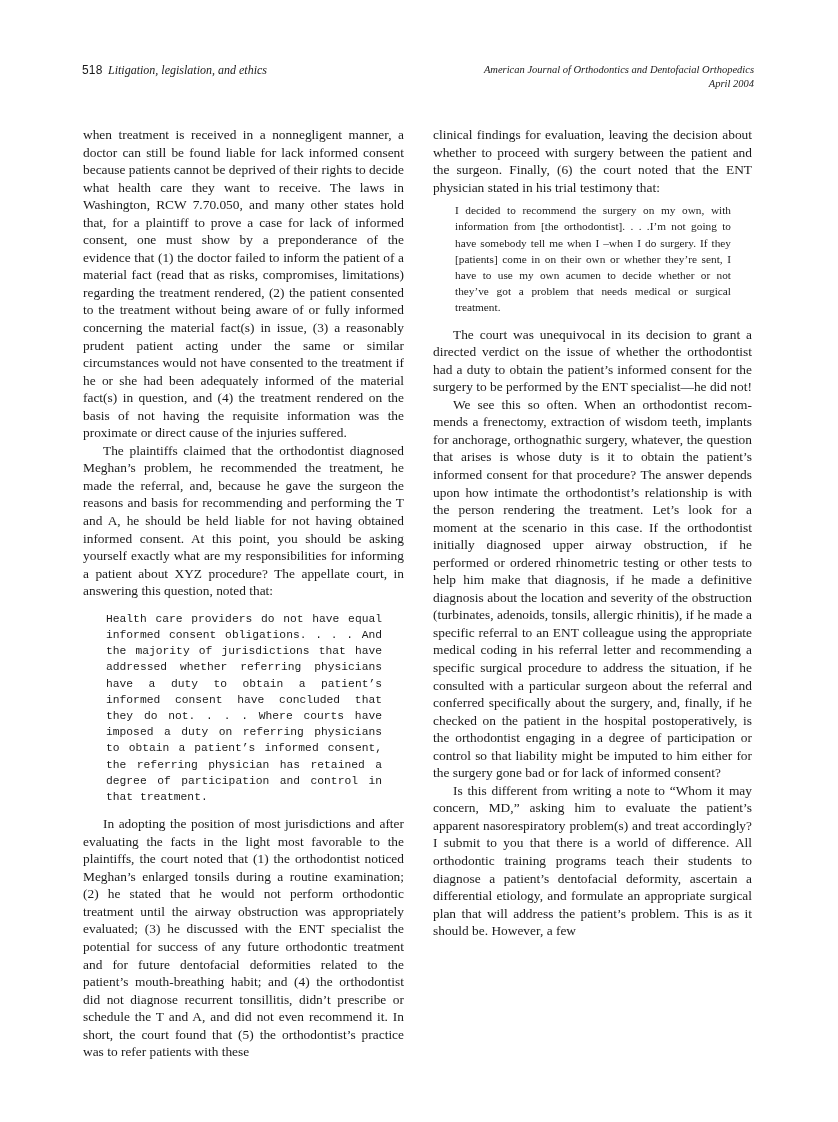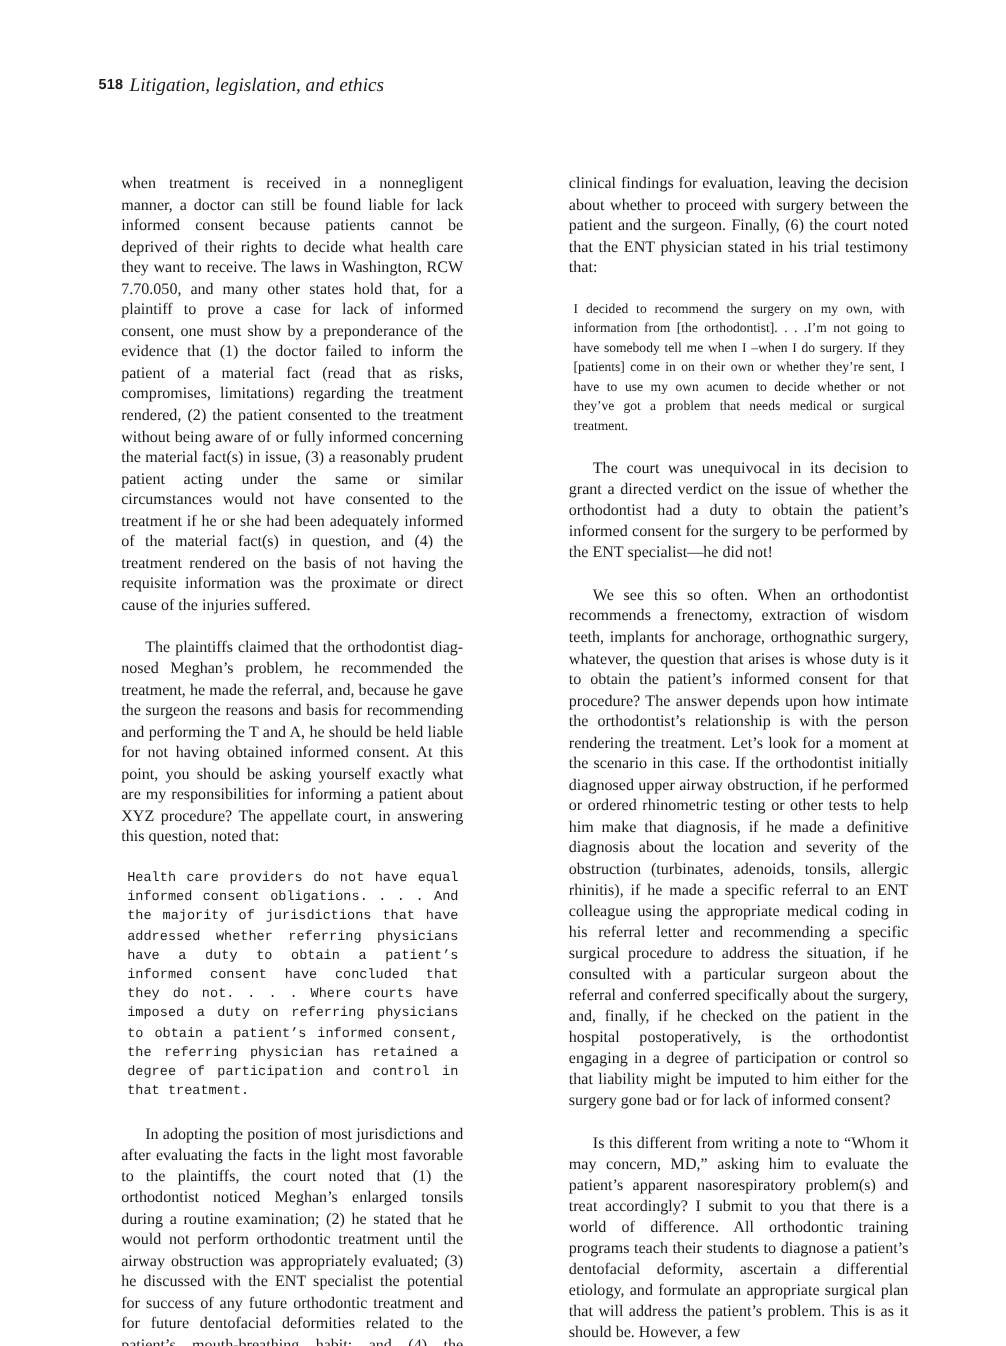--- a/index.html
+++ b/index.html
@@ -20,53 +20,53 @@
       top: 63px;
       left: 82px;
       width: 672px;
       height: 32px;
     }
     .page-num {
       position: absolute;
       left: 0;
       top: 0;
       font-family: "Liberation Sans", sans-serif;
-      font-weight: bold;
+      font-weight: normal;
       font-size: 12px;
       letter-spacing: 0.2px;
     }
     .section-title {
       position: absolute;
       left: 26px;
       top: 0;
       font-style: italic;
-      font-size: 16px;
+      font-size: 12px;
     }
     .journal {
       position: absolute;
       right: 0;
       top: 0;
       font-style: italic;
       font-size: 10.5px;
       text-align: right;
       line-height: 14px;
     }
     .col {
       position: absolute;
       top: 126px;
       width: 321px;
       font-size: 13.4px;
       line-height: 17.55px;
       text-align: justify;
       hyphens: manual;
     }
     .col-left { left: 83px; }
-    .col-right { left: 456px; width: 319px; }
+    .col-right { left: 433px; width: 319px; }
     .col p {
-      margin: 18px;
+      margin: 0;
     }
     .col p.indent {
       text-indent: 20px;
       font-family: Liberation Serif, serif;
     }
     .quote {
       font-size: 11.3px;
       line-height: 16.2px;
       margin: 8px 0 9px 23px !important;
       text-align: justify;
@@ -88,20 +88,22 @@
       letter-spacing: 0.2px;
     }
   </style>
 </head>
 <body>
 
 <div class="header">
   <span class="page-num">518</span>
   <span class="section-title">Litigation, legislation, and ethics</span>
   <div class="journal">
+    <div>American Journal of Orthodontics and Dentofacial Orthopedics</div>
+    <div>April 2004</div>
   </div>
 </div>
 
 <div class="col col-left">
   <p>when treatment is received in a nonnegligent manner, a doctor can still be found liable for lack informed consent because patients cannot be deprived of their rights to decide what health care they want to receive. The laws in Washington, RCW 7.70.050, and many other states hold that, for a plaintiff to prove a case for lack of informed consent, one must show by a prepon­derance of the evidence that (1) the doctor failed to inform the patient of a material fact (read that as risks, compromises, limitations) regarding the treatment ren­dered, (2) the patient consented to the treatment without being aware of or fully informed concerning the ma­terial fact(s) in issue, (3) a reasonably prudent patient acting under the same or similar circumstances would not have consented to the treatment if he or she had been adequately informed of the material fact(s) in question, and (4) the treatment rendered on the basis of not having the requisite information was the proximate or direct cause of the injuries suffered.</p>
   <p class="indent">The plaintiffs claimed that the orthodontist diag­nosed Meghan’s problem, he recommended the treat­ment, he made the referral, and, because he gave the surgeon the reasons and basis for recommending and performing the T and A, he should be held liable for not having obtained informed consent. At this point, you should be asking yourself exactly what are my respon­sibilities for informing a patient about XYZ procedure? The appellate court, in answering this question, noted that:</p>
   <p class="quote">Health care providers do not have equal informed consent obligations. . . . And the majority of jurisdic­tions that have addressed whether referring physi­cians have a duty to obtain a patient’s informed consent have concluded that they do not. . . . Where courts have imposed a duty on referring physicians to obtain a patient’s informed consent, the referring physician has retained a degree of participation and control in that treatment.</p>
   <p class="indent">In adopting the position of most jurisdictions and after evaluating the facts in the light most favorable to the plaintiffs, the court noted that (1) the orthodontist noticed Meghan’s enlarged tonsils during a routine examination; (2) he stated that he would not perform orthodontic treatment until the airway obstruction was appropriately evaluated; (3) he discussed with the ENT specialist the potential for success of any future orth­odontic treatment and for future dentofacial deformities related to the patient’s mouth-breathing habit; and (4) the orthodontist did not diagnose recurrent tonsillitis, didn’t prescribe or schedule the T and A, and did not even recommend it. In short, the court found that (5) the orthodontist’s practice was to refer patients with these</p>
 </div>
 

